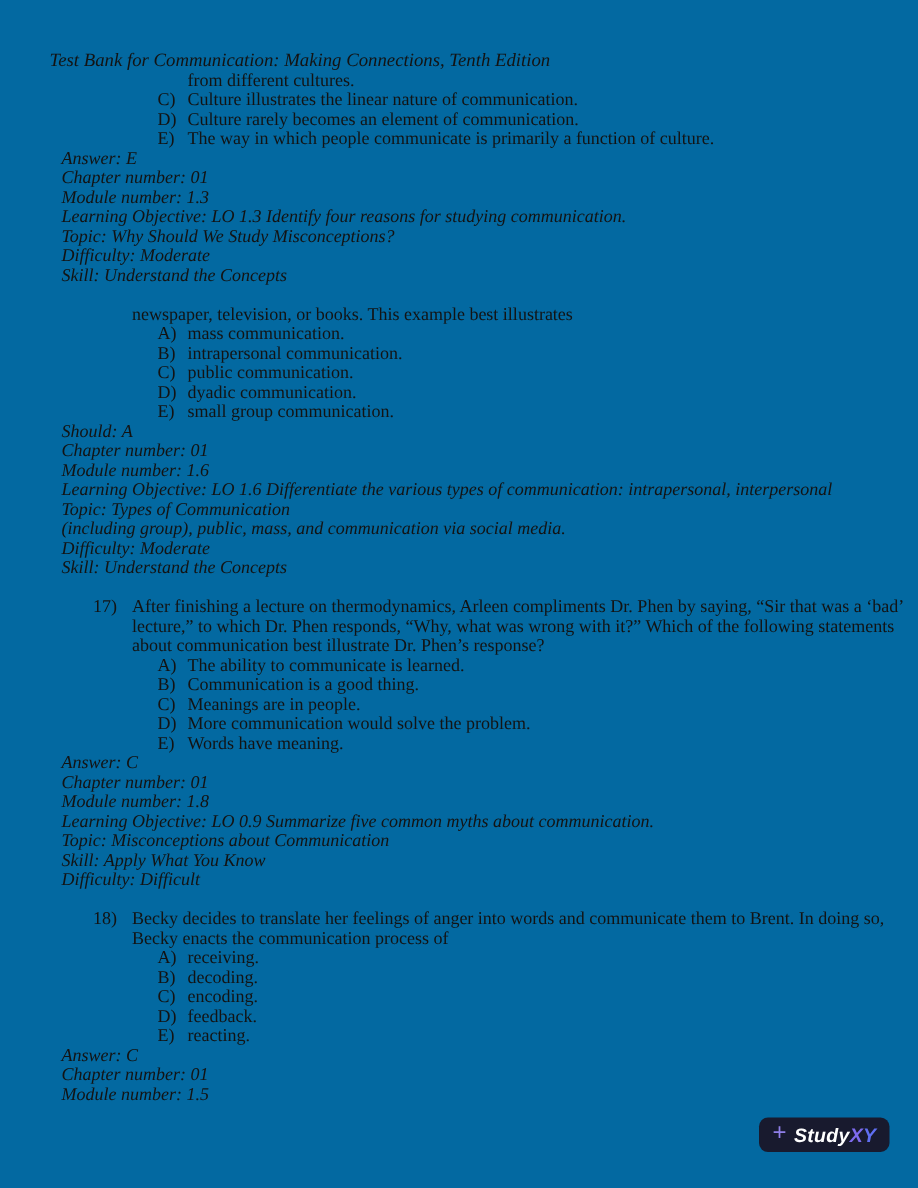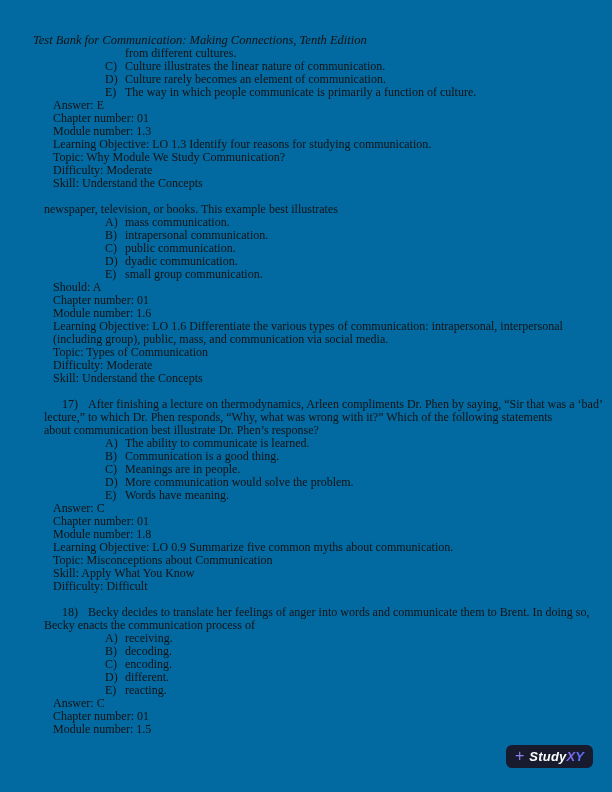--- a/index.html
+++ b/index.html
@@ -8,24 +8,24 @@
     font-family:"Liberation Serif", serif;font-size:12px;color:#131313;
     overflow:hidden;margin:0 auto;
   }
   .doc{position:absolute;left:0;top:34px;right:0;}
   .line{height:13px;line-height:13px;white-space:nowrap;}
   .spacer{height:13px;}
   .title{margin-left:33px;font-style:italic;font-size:12.5px;}
   .cont{margin-left:125px;}
   .opt{margin-left:105px;display:flex;}
   .ol{flex:0 0 20px;width:20px;}
-  .meta{margin-left:53px;}
+  .meta{margin-left:41px;font-style:italic;}
   .q{margin-left:62px;display:flex;}
   .qn{flex:0 0 26px;width:26px;}
-  .qc{margin-left:44px;}
+  .qc{margin-left:88px;}
   .logo{
     position:absolute;left:506px;top:745px;height:23px;
     background:#181a2e;border-radius:6px;display:flex;align-items:center;
     padding:0 9px;gap:5px;font-family:"Liberation Sans", sans-serif;cursor:pointer;
   }
   .plus{color:#8f7fe8;font-size:16px;line-height:1;margin-top:-2px;font-weight:400;}
   .brand{font-weight:700;font-size:13px;letter-spacing:.2px;line-height:1;font-style:italic;}
   .bw{color:#ffffff;}
   .bx{color:#7e6bee;}
   .by{color:#5f6ff2;}
@@ -48,21 +48,21 @@
       <span class="ot">Culture rarely becomes an element of communication.</span>
     </div>
     <div class="line opt">
       <span class="ol">E)</span>
       <span class="ot">The way in which people communicate is primarily a function of culture.</span>
     </div>
     <div class="line meta">Answer: E</div>
     <div class="line meta">Chapter number: 01</div>
     <div class="line meta">Module number: 1.3</div>
     <div class="line meta">Learning Objective: LO 1.3 Identify four reasons for studying communication.</div>
-    <div class="line meta">Topic: Why Module We Study Communication?</div>
+    <div class="line meta">Topic: Why Should We Study Misconceptions?</div>
     <div class="line meta">Difficulty: Moderate</div>
     <div class="line meta">Skill: Understand the Concepts</div>
 
     <div class="spacer"></div>
 
     <div class="line qc">newspaper, television, or books. This example best illustrates</div>
     <div class="line opt">
       <span class="ol">A)</span>
       <span class="ot">mass communication.</span>
     </div>
@@ -79,22 +79,22 @@
       <span class="ot">dyadic communication.</span>
     </div>
     <div class="line opt">
       <span class="ol">E)</span>
       <span class="ot">small group communication.</span>
     </div>
     <div class="line meta">Should: A</div>
     <div class="line meta">Chapter number: 01</div>
     <div class="line meta">Module number: 1.6</div>
     <div class="line meta">Learning Objective: LO 1.6 Differentiate the various types of communication: intrapersonal, interpersonal</div>
+    <div class="line meta">Topic: Types of Communication</div>
     <div class="line meta">(including group), public, mass, and communication via social media.</div>
-    <div class="line meta">Topic: Types of Communication</div>
     <div class="line meta">Difficulty: Moderate</div>
     <div class="line meta">Skill: Understand the Concepts</div>
 
     <div class="spacer"></div>
 
     <div class="line q">
       <span class="qn">17)</span>
       <span>After finishing a lecture on thermodynamics, Arleen compliments Dr. Phen by saying, “Sir that was a ‘bad’</span>
     </div>
     <div class="line qc">lecture,” to which Dr. Phen responds, “Why, what was wrong with it?” Which of the following statements</div>
@@ -141,21 +141,21 @@
     <div class="line opt">
       <span class="ol">B)</span>
       <span class="ot">decoding.</span>
     </div>
     <div class="line opt">
       <span class="ol">C)</span>
       <span class="ot">encoding.</span>
     </div>
     <div class="line opt">
       <span class="ol">D)</span>
-      <span class="ot">different.</span>
+      <span class="ot">feedback.</span>
     </div>
     <div class="line opt">
       <span class="ol">E)</span>
       <span class="ot">reacting.</span>
     </div>
     <div class="line meta">Answer: C</div>
     <div class="line meta">Chapter number: 01</div>
     <div class="line meta">Module number: 1.5</div>
 
   </div>

